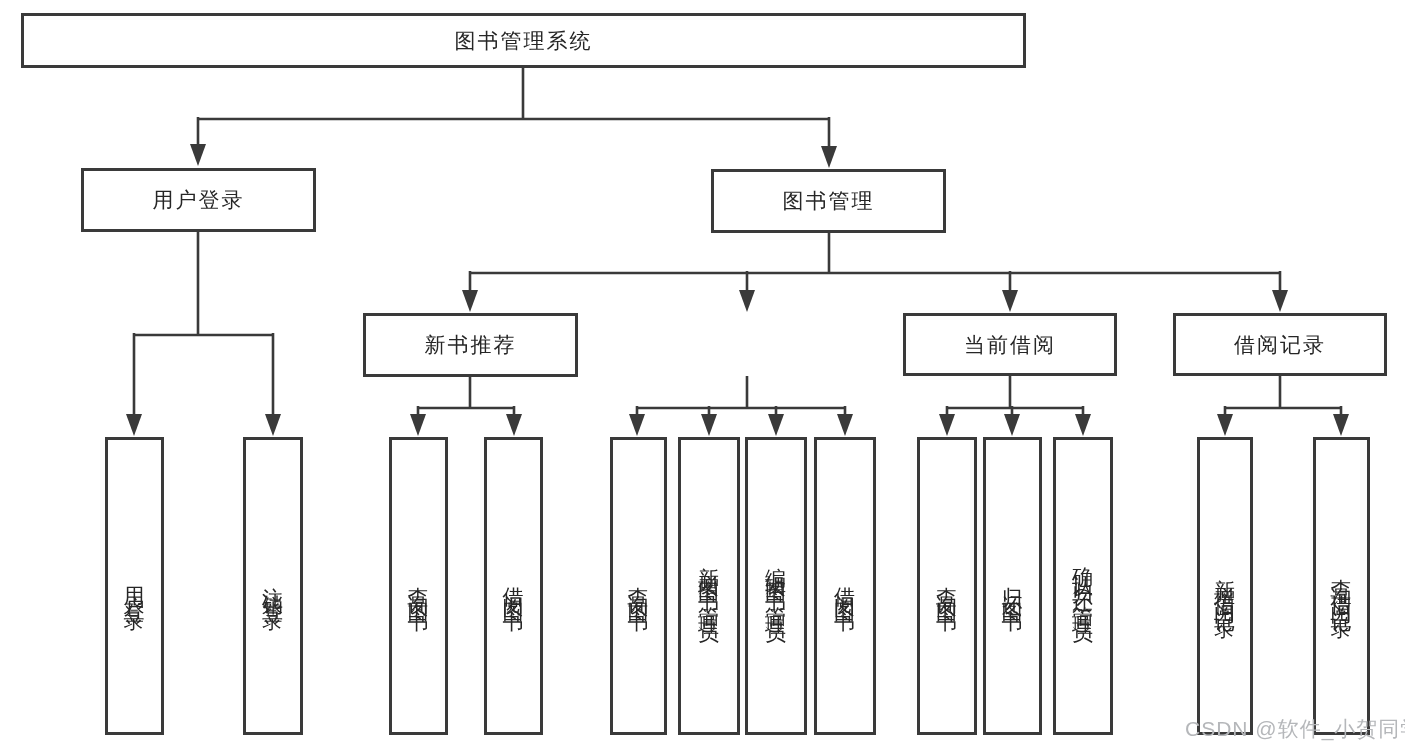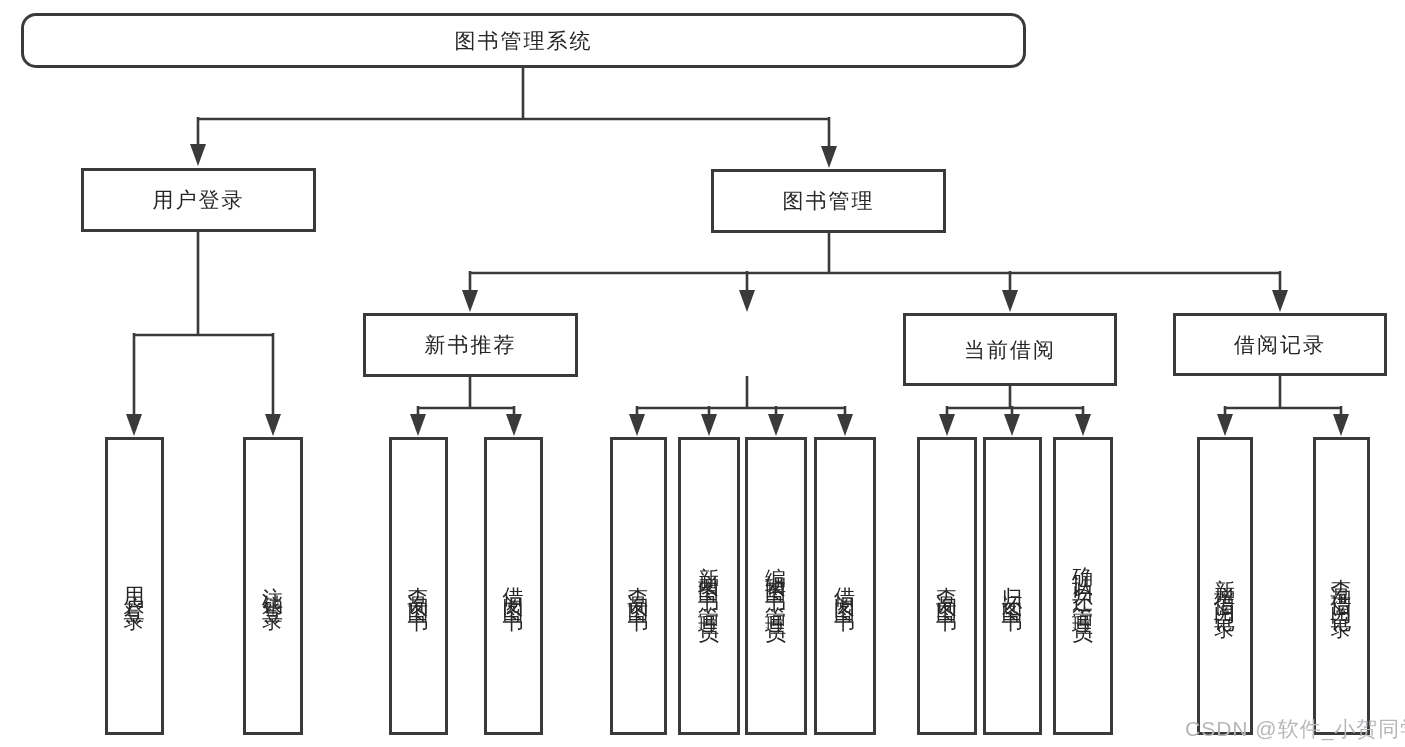--- a/index.html
+++ b/index.html
@@ -82,27 +82,27 @@
     <path d="M1010 375 V409 M947 408 H1083 M947 406 V420 M1012 406 V420 M1083 406 V420"></path>
     <polygon points="939,414 955,414 947,436"></polygon>
     <polygon points="1004,414 1020,414 1012,436"></polygon>
     <polygon points="1075,414 1091,414 1083,436"></polygon>
 
     <path d="M1280 375 V409 M1225 408 H1341 M1225 406 V420 M1341 406 V420"></path>
     <polygon points="1217,414 1233,414 1225,436"></polygon>
     <polygon points="1333,414 1349,414 1341,436"></polygon>
   </svg>
 
-  <div class="hnode" style="left:21px;top:13px;width:1005px;height:55px;border-radius:15px;">图书管理系统</div>
+  <div class="hnode" style="left:21px;top:13px;width:1005px;height:55px;">图书管理系统</div>
 
   <div class="hnode" style="left:81px;top:168px;width:235px;height:64px;">用户登录</div>
   <div class="hnode" style="left:711px;top:169px;width:235px;height:64px;font-family:Liberation Serif, serif;">图书管理</div>
 
   <div class="hnode" style="left:363px;top:313px;width:215px;height:64px;">新书推荐</div>
-  <div class="hnode" style="left:903px;top:313px;width:214px;height:73px;">当前借阅</div>
+  <div class="hnode" style="left:903px;top:313px;width:214px;height:63px;">当前借阅</div>
   <div class="hnode" style="left:1173px;top:313px;width:214px;height:63px;">借阅记录</div>
 
   <div class="leaf" style="left:105px;width:59px;">
     <span class="vtext">用户登录</span>
   </div>
   <div class="leaf" style="left:243px;width:60px;">
     <span class="vtext">注销登录</span>
   </div>
 
   <div class="leaf" style="left:389px;width:59px;">

